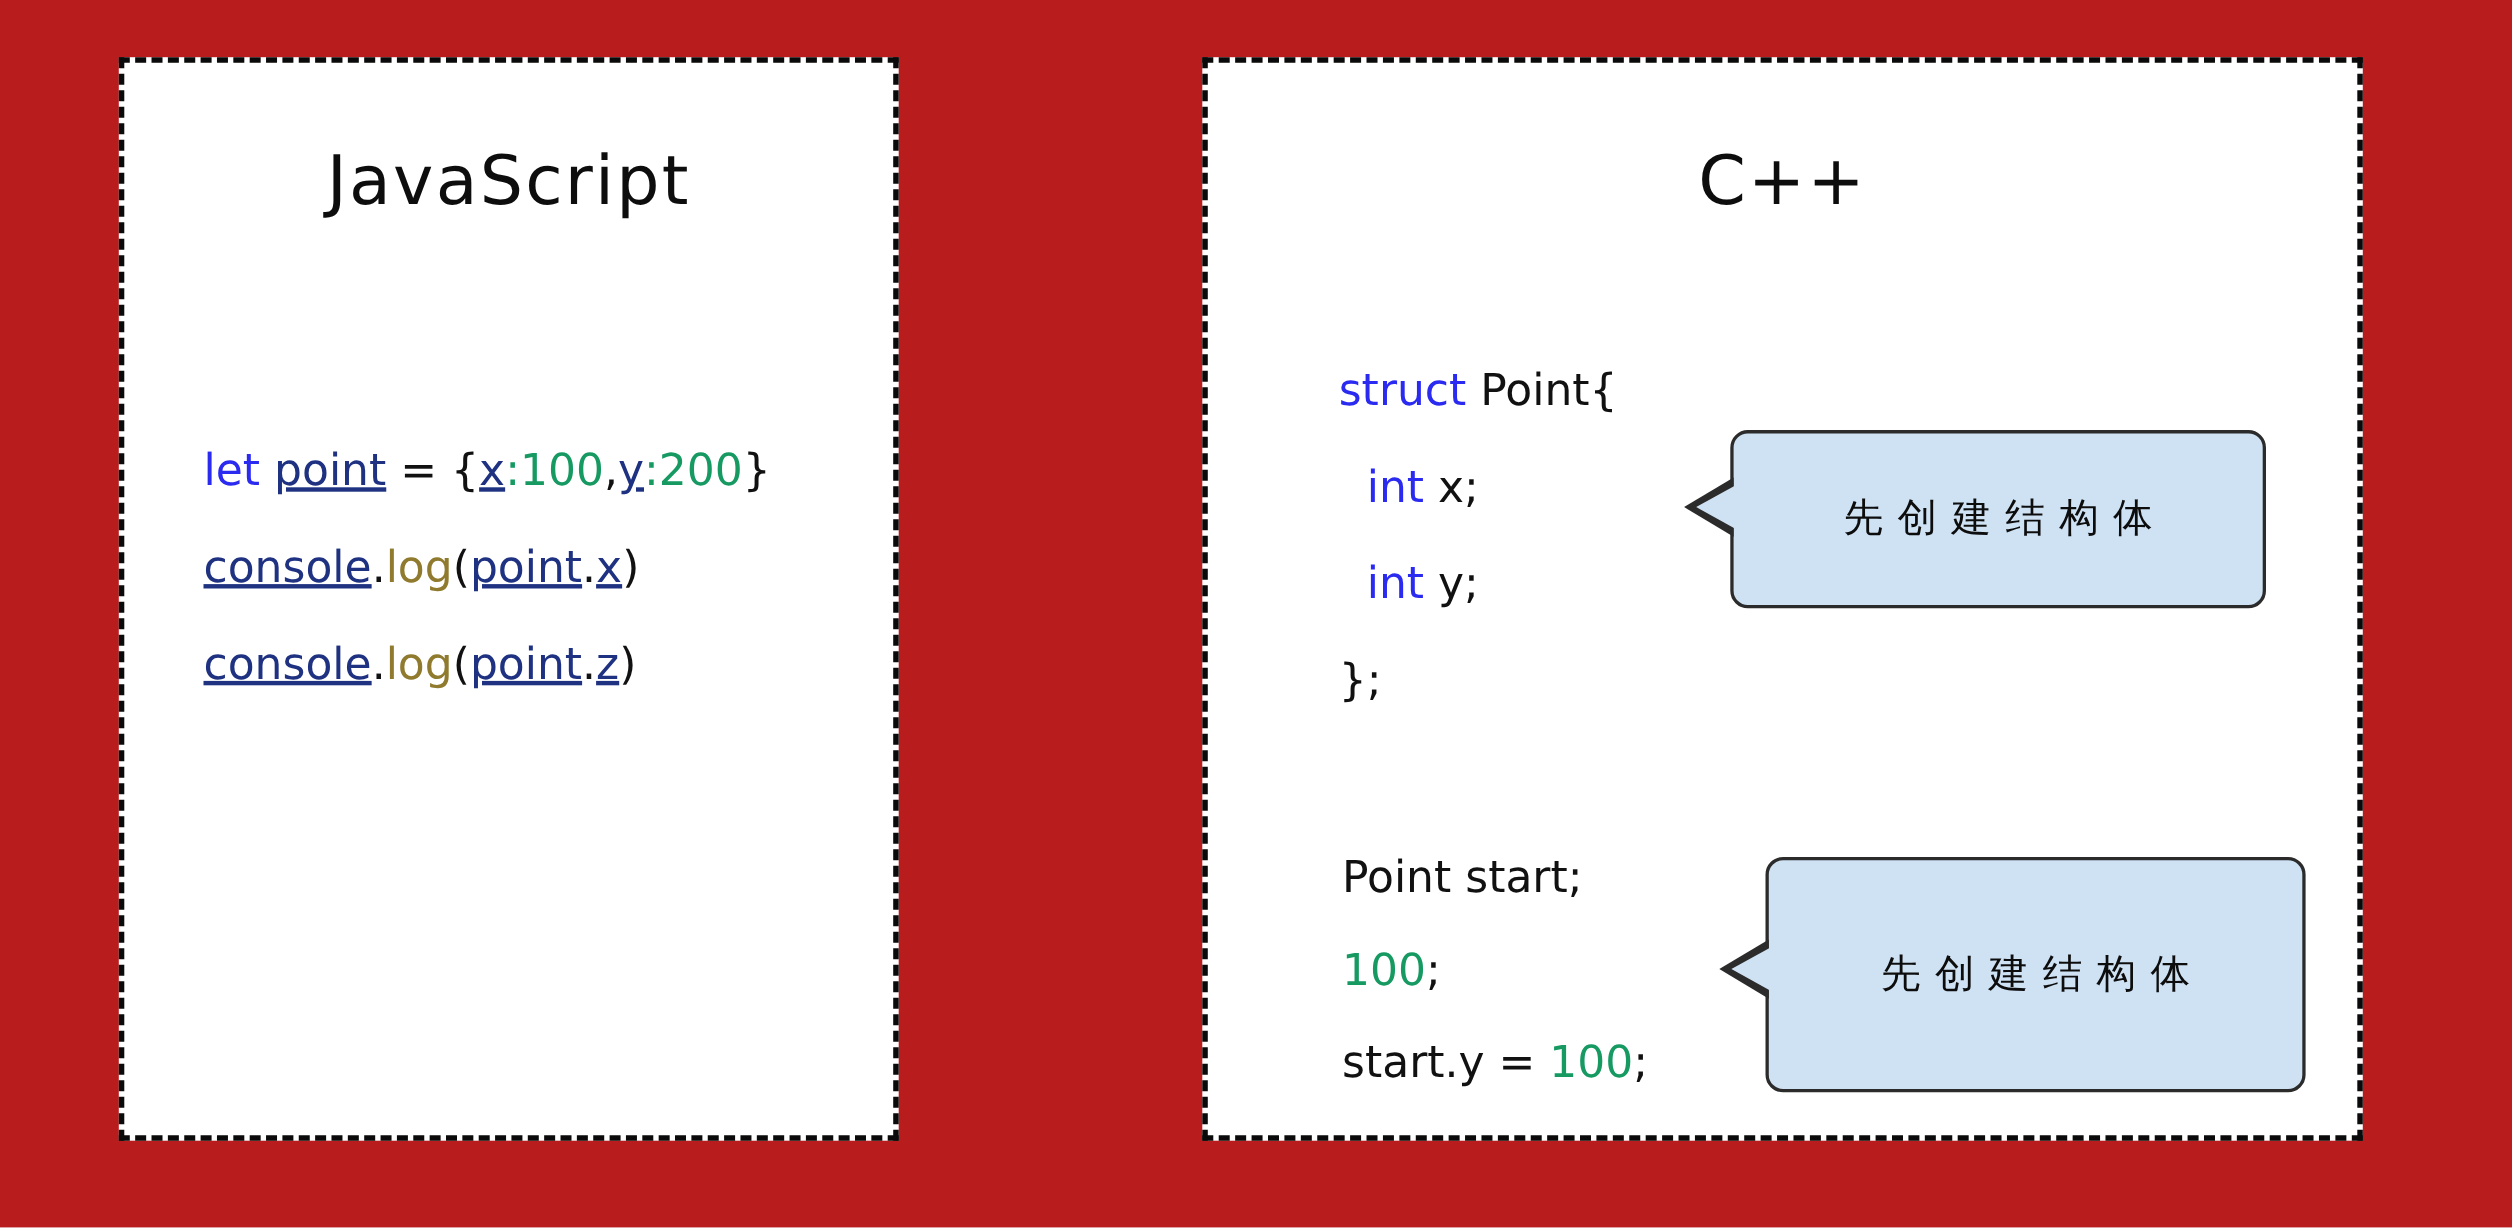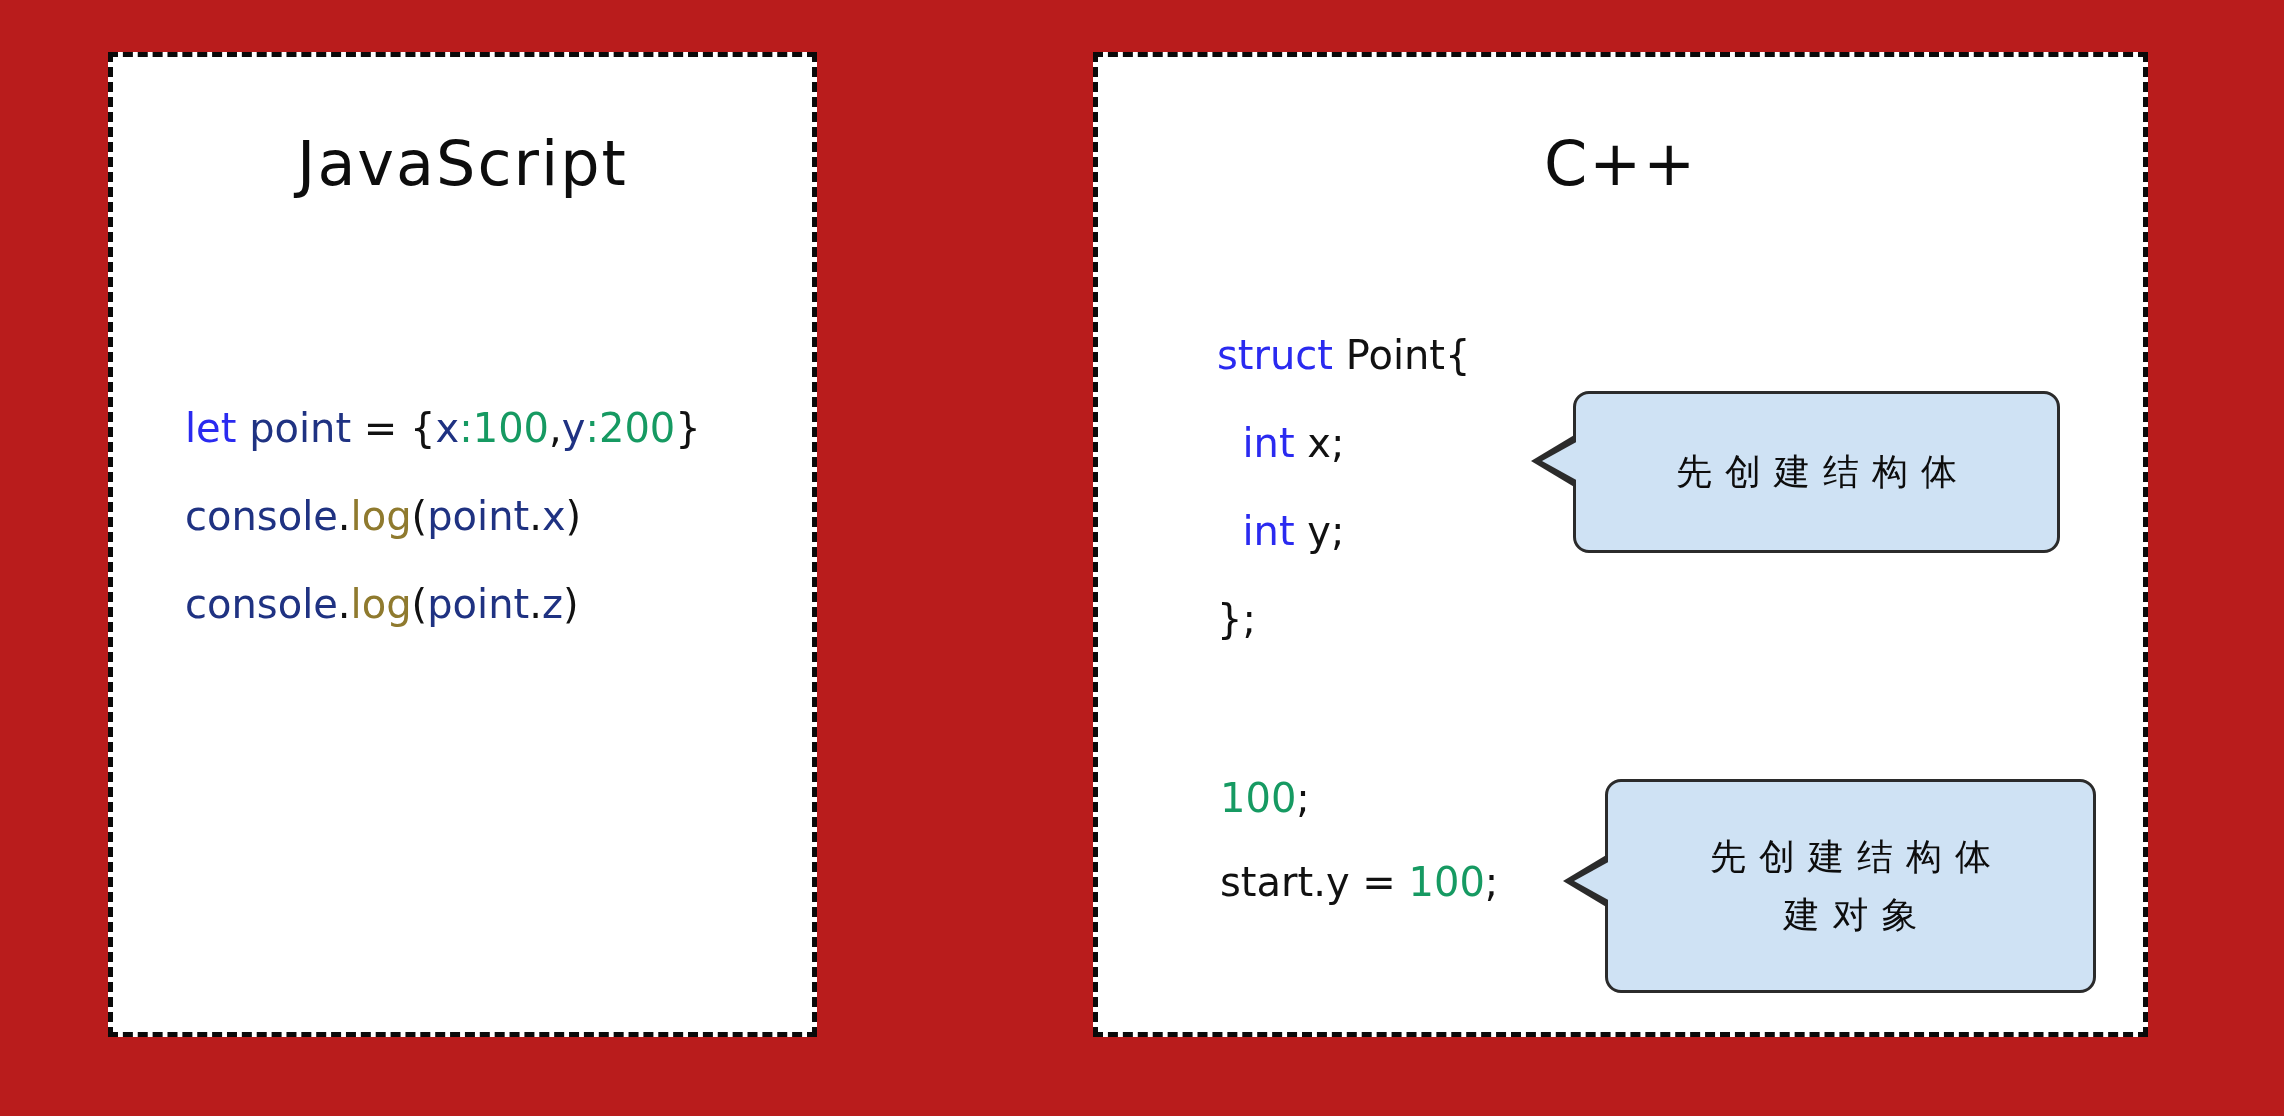--- a/index.html
+++ b/index.html
@@ -35,21 +35,21 @@
     height:88px;
     display:flex;
     align-items:center;
     white-space:pre;
   }
   .code-usage .line{height:84px;}
   .js-code{left:72px;top:327px;}
   .cpp-struct{left:119px;top:254px;}
   .cpp-usage{left:122px;top:699px;}
   .tok-kw{color:var(--c-kw);}
-  .tok-id{color:var(--c-id);}
+  .tok-id{color:var(--c-id);text-decoration:underline;}
   .tok-fn{color:var(--c-fn);}
   .tok-num{color:var(--c-num);}
   .tok-plain{color:var(--c-plain);}
   .bubble{
     position:absolute;
     background:var(--c-bubble_fill);
     border:3px solid var(--c-bubble_border);
     border-radius:16px;
     box-sizing:border-box;
     display:flex;
@@ -105,27 +105,27 @@
     <h2 class="panel-title">C++</h2>
 
     <div class="code cpp-struct">
         <div class="line"><span class="tok-kw">struct </span><span class="tok-plain">Point{</span></div>
         <div class="line"><span class="tok-plain">  </span><span class="tok-kw">int </span><span class="tok-plain">x;</span></div>
         <div class="line"><span class="tok-plain">  </span><span class="tok-kw">int </span><span class="tok-plain">y;</span></div>
         <div class="line"><span class="tok-plain">};</span></div>
       </div>
 
     <div class="code code-usage cpp-usage">
+        <div class="line"><span class="tok-plain">Point start;</span></div>
         <div class="line"><span class="tok-num">100</span><span class="tok-plain">;</span></div>
         <div class="line"><span class="tok-plain">start.y = </span><span class="tok-num">100</span><span class="tok-plain">;</span></div>
       </div>
 
     <div class="bubble bubble-1">
       <span>先创建结构体</span>
     </div>
 
     <div class="bubble bubble-2">
       <span>先创建结构体</span>
-      <span>建对象</span>
     </div>
   </section>
 
 </div>
 
 </body></html>

